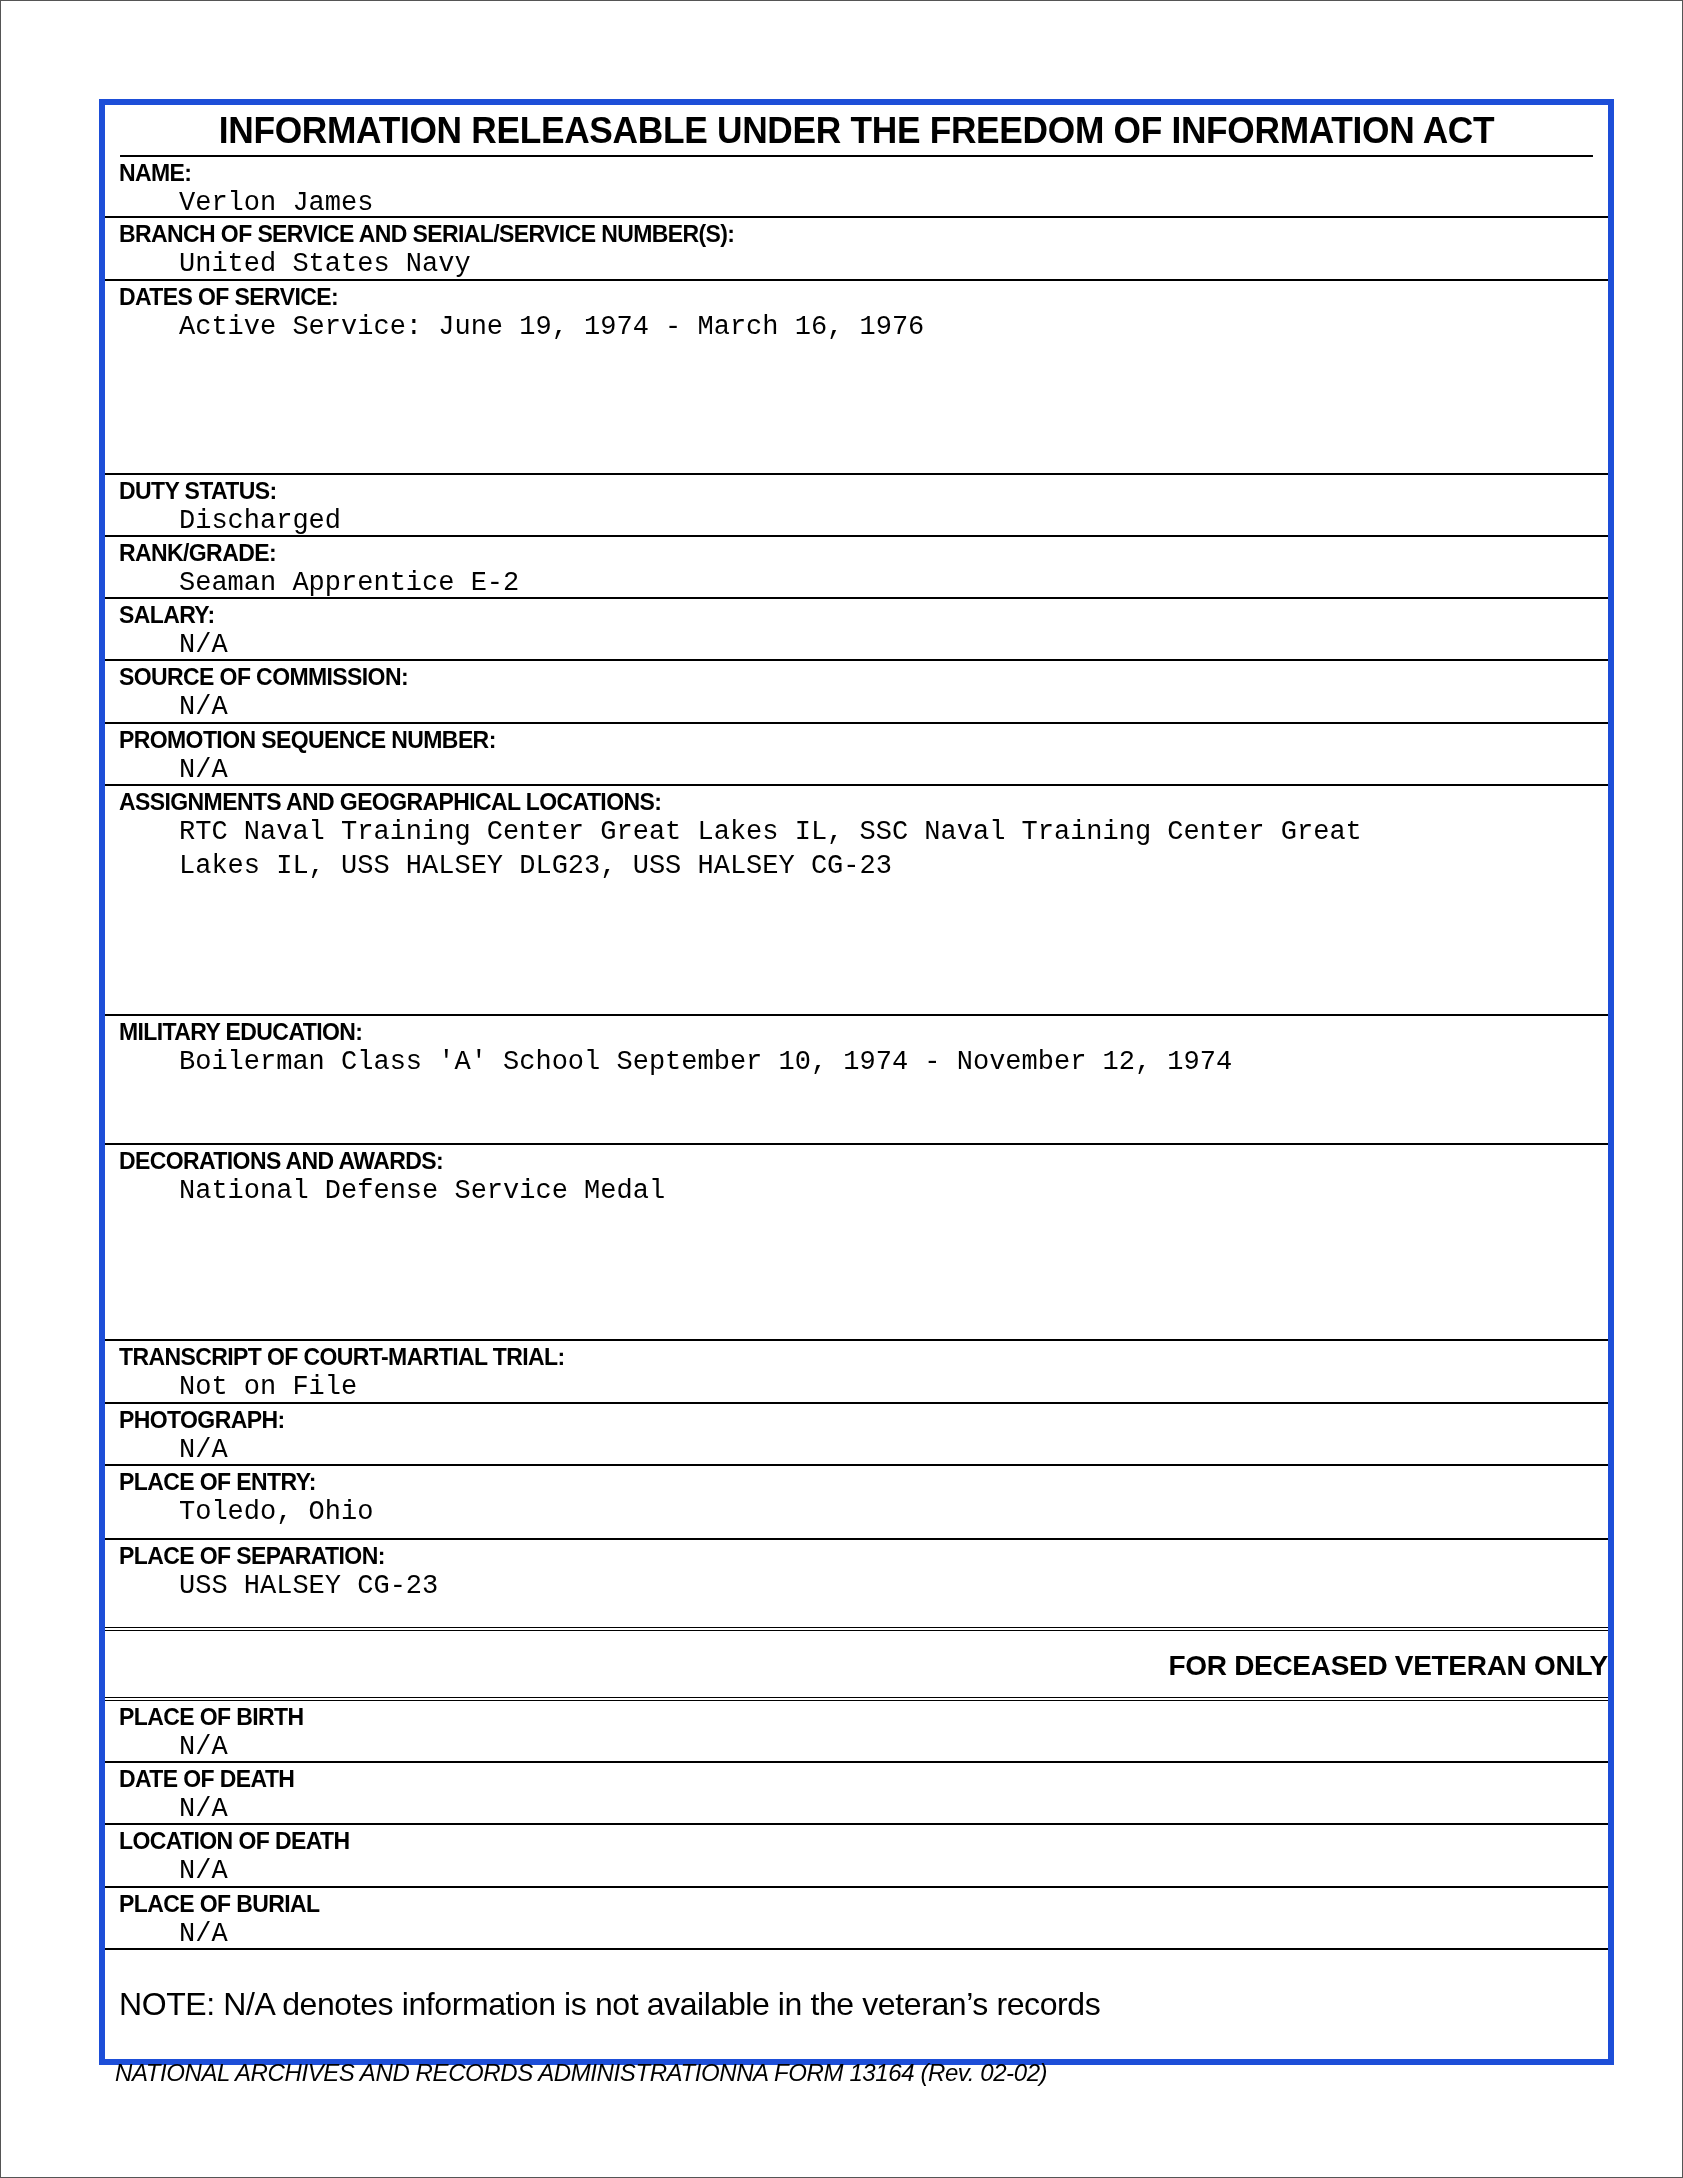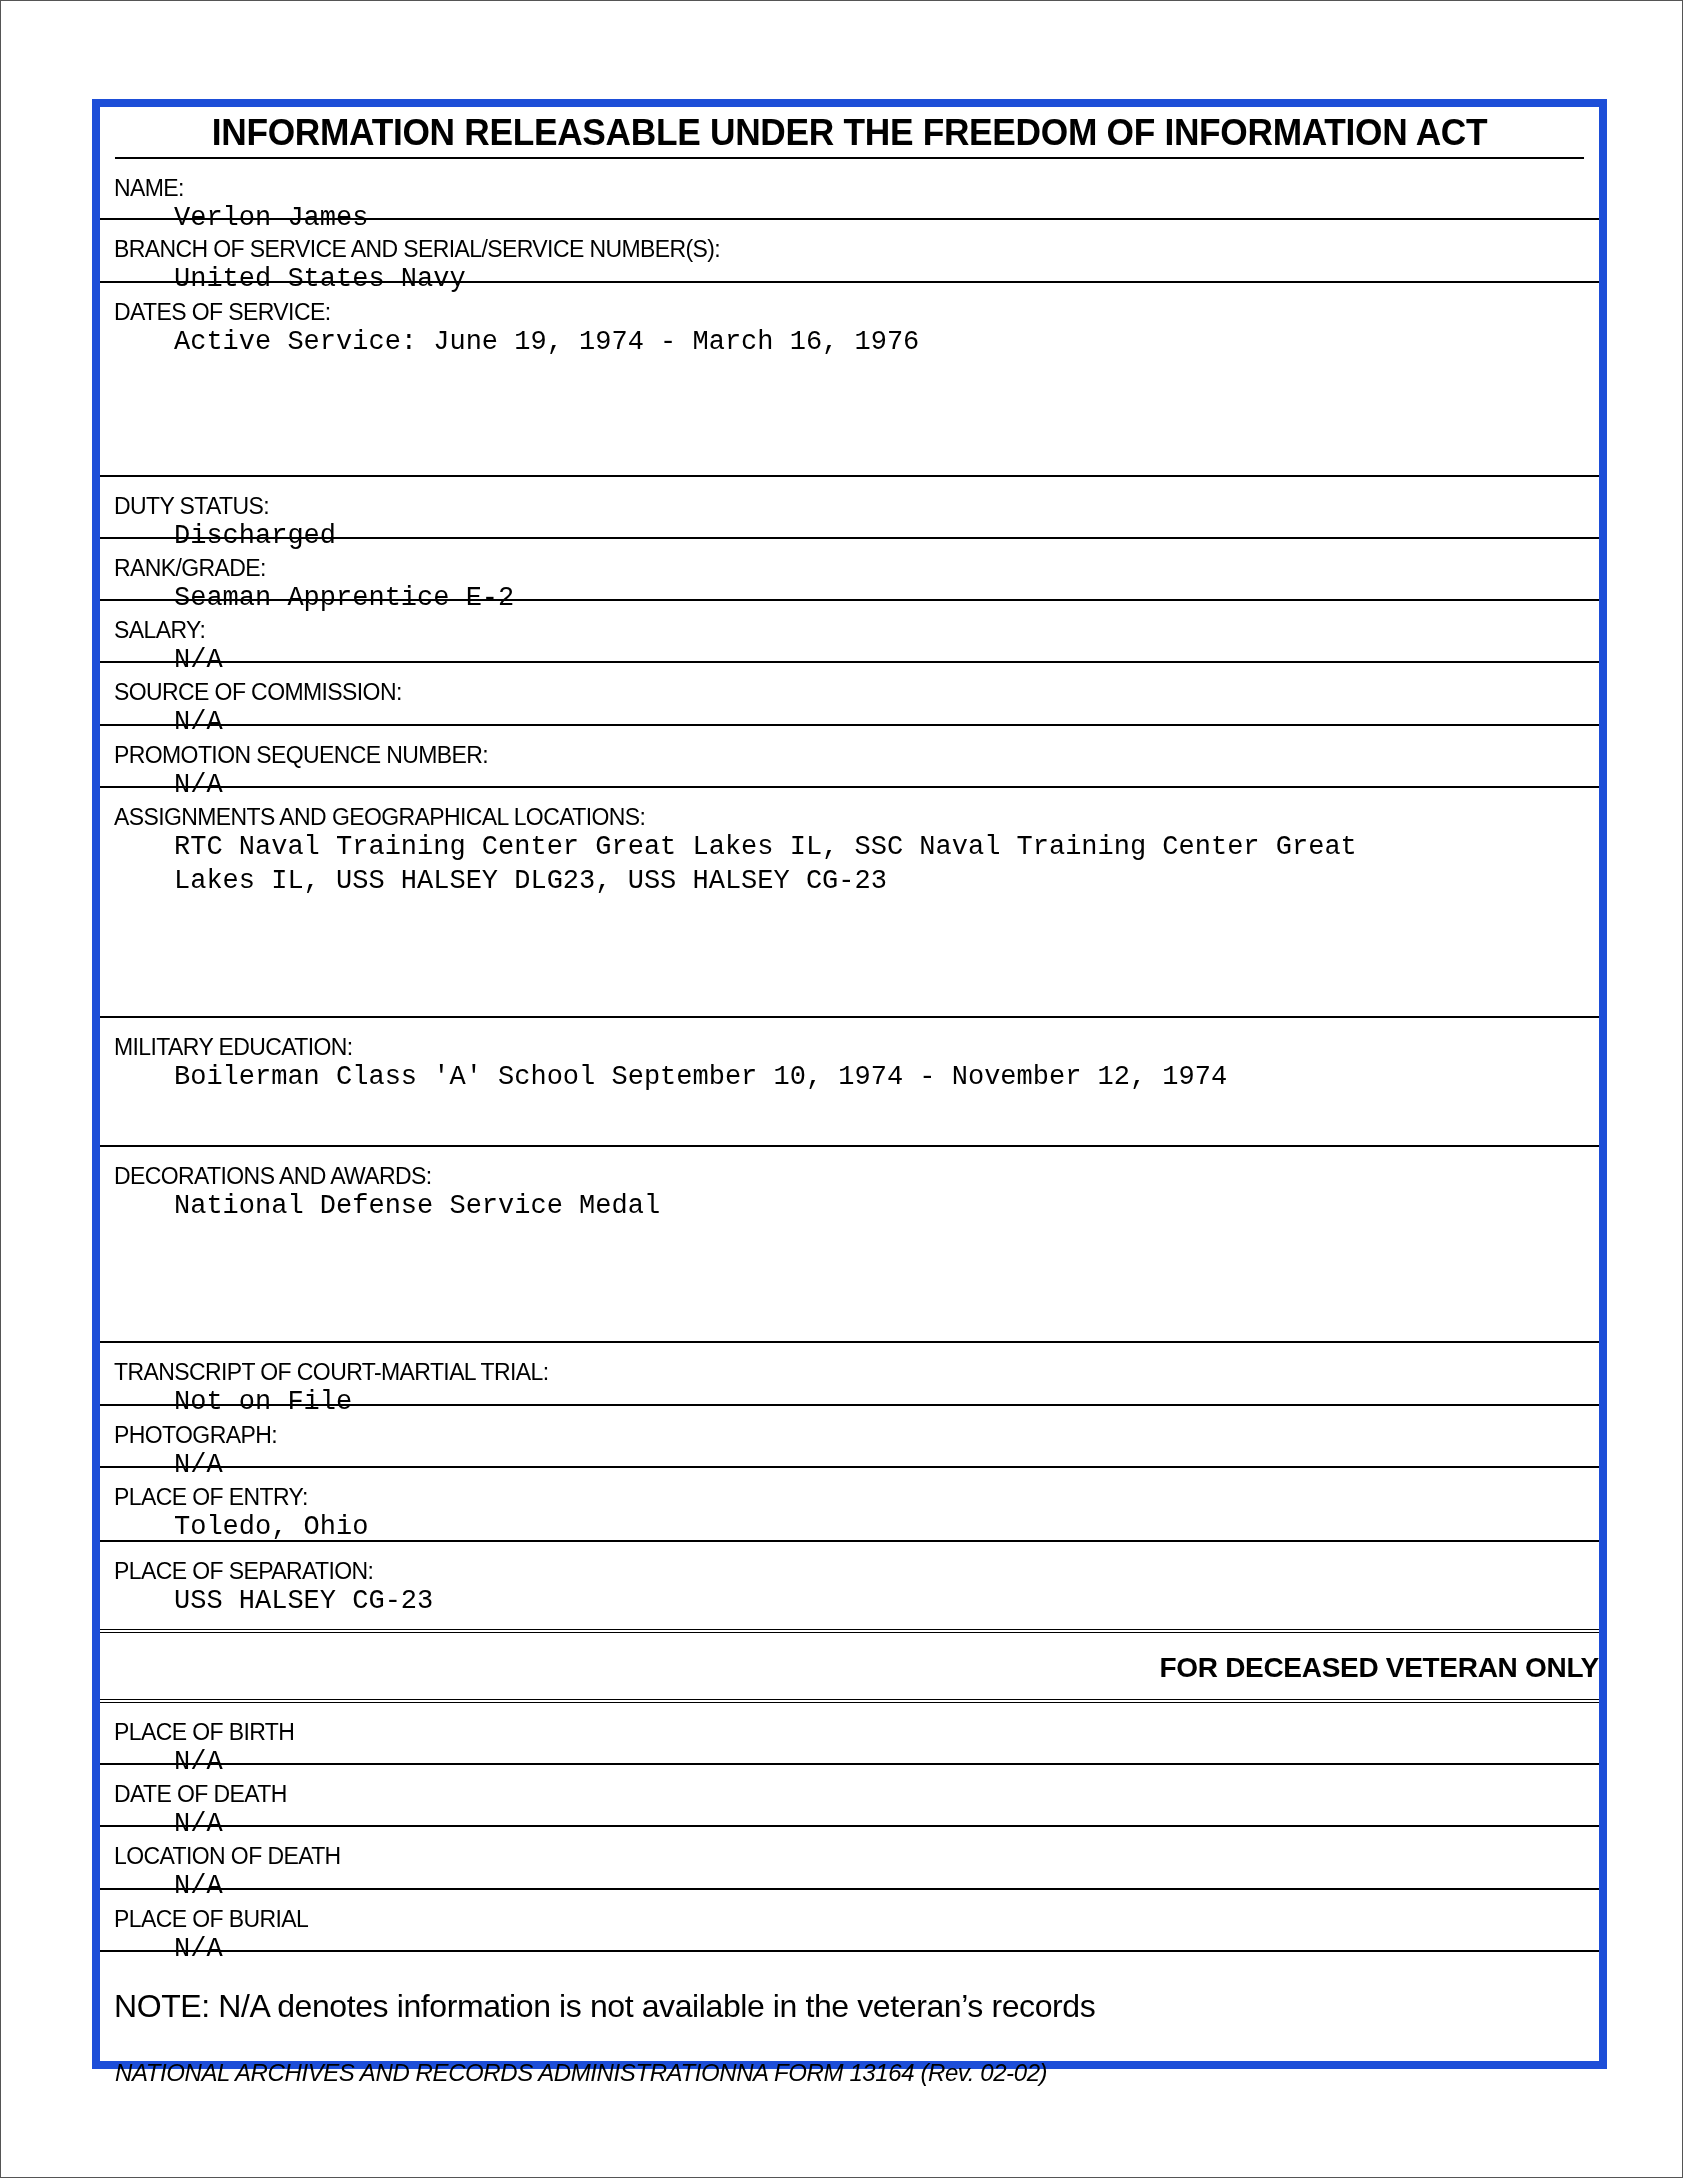--- a/index.html
+++ b/index.html
@@ -5,35 +5,35 @@
   html, body { margin: 0; padding: 0; }
   body {
     width: 1683px; height: 2178px; background: #ffffff; position: relative;
     overflow: hidden; font-family: "Liberation Sans", sans-serif; color: #000;
   }
   .page-border {
     position: absolute; left: 0; top: 0; width: 1681px; height: 2176px;
     border: 1px solid #555;
   }
   .form {
-    position: absolute; left: 92px; top: 99px; width: 1515px;
-    border: 8px solid #1d4ed8; box-sizing: border-box;
+    position: absolute; left: 99px; top: 99px; width: 1515px;
+    border: 6px solid #1d4ed8; box-sizing: border-box;
   }
   .title-row {
     height: 50px; border-bottom: 2px solid #000; text-align: center;
     font-weight: bold; font-size: 36px; line-height: 51px; letter-spacing: -0.3px;
     transform: scaleX(0.98);
   }
   .row {
     border-bottom: 2px solid #000; box-sizing: border-box; position: relative;
   }
   .row:last-child { border-bottom: none; }
   .label {
-    font-weight: normal; font-size: 23px; letter-spacing: -0.6px;
-    padding-left: 14px; padding-top: 16px; line-height: 26px;
+    font-weight: bold; font-size: 23px; letter-spacing: -0.6px;
+    padding-left: 14px; padding-top: 3px; line-height: 26px;
   }
   .value {
     font-family: "Liberation Mono", monospace; font-size: 27px;
     padding-left: 74px; line-height: 34px; white-space: pre-wrap;
   }
   .deceased-header {
     height: 74px; border-top: 4px double #000; border-bottom: 4px double #000;
     text-align: right; font-weight: bold; font-size: 28px; line-height: 69px;
     box-sizing: border-box; letter-spacing: -0.3px;
   }

